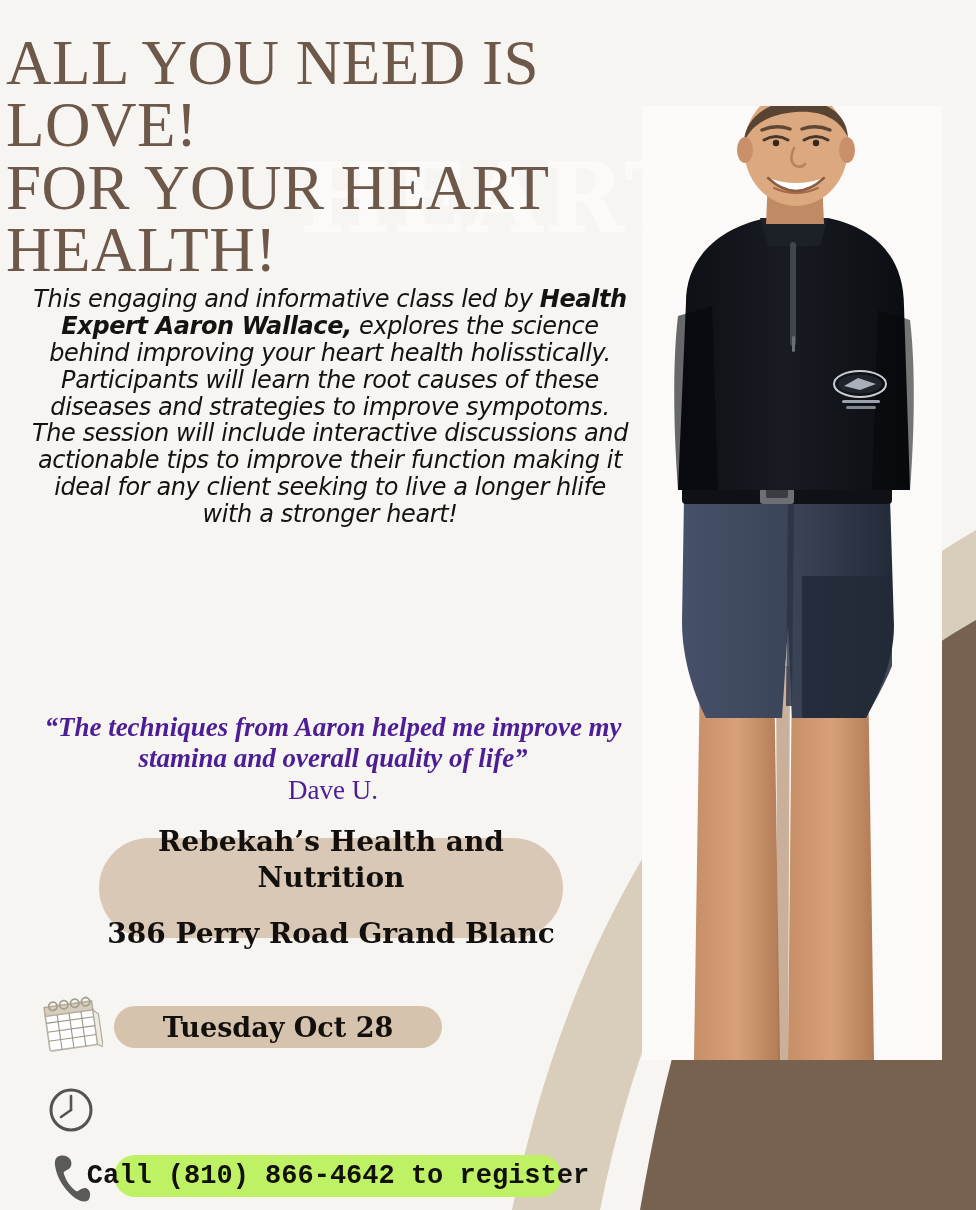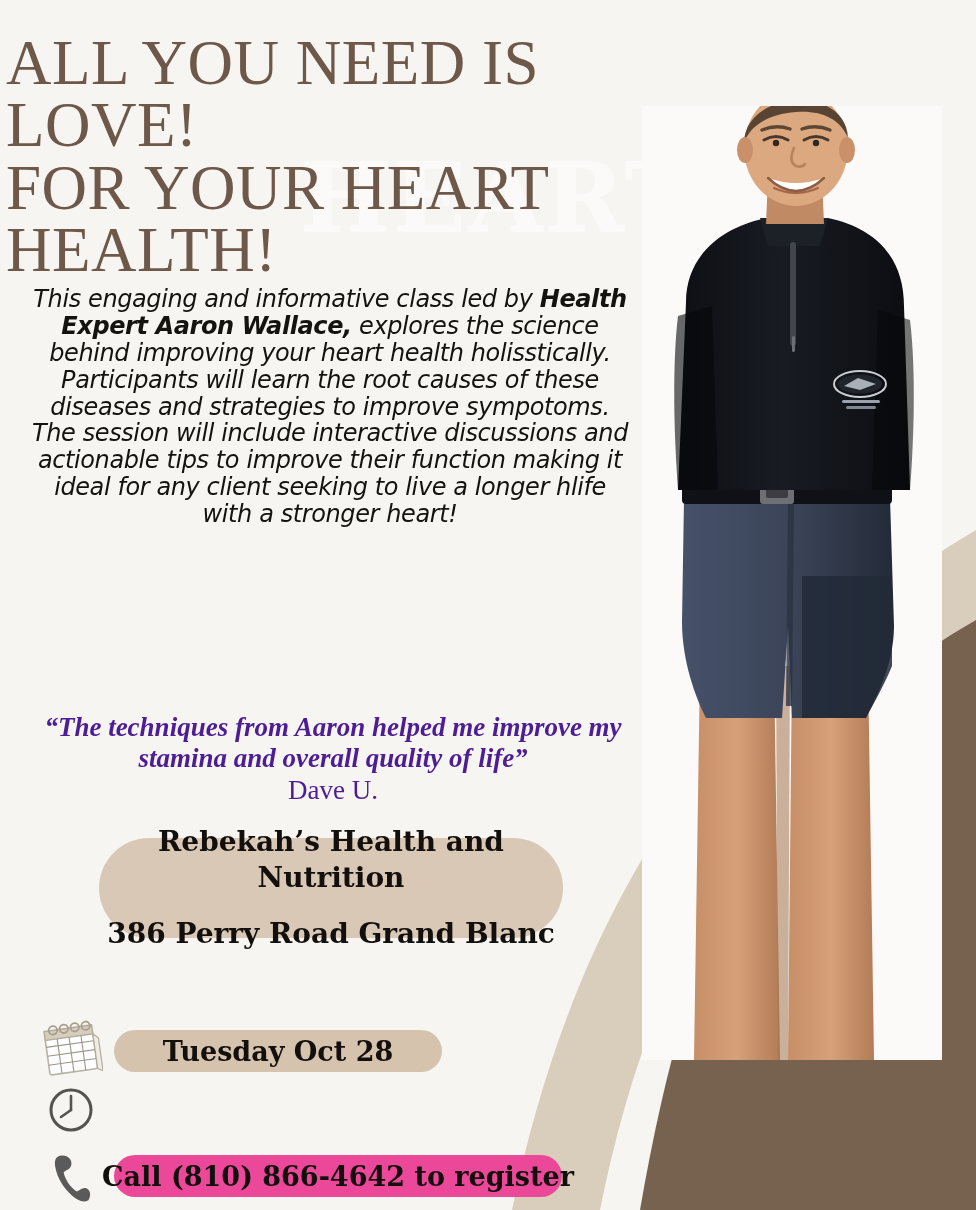--- a/index.html
+++ b/index.html
@@ -163,27 +163,27 @@
     align-items: center;
     justify-content: center;
     font-family: "DejaVu Serif", serif;
     font-weight: 700;
     font-size: 27px;
     color: #120f0c;
     white-space: nowrap;
     padding: 0 26px;
   }
 
-  #row-date  { top: 1020px; text-align: right; }
+  #row-date  { top: 996px; text-align: right; }
   #row-time  { top: 1084px; }
   #row-phone { top: 1148px; }
 
   #row-date .info-pill  { background: #d5c3ae; width: 328px; padding: 0; }
   #row-time .info-pill  { background: #f3e4d6; width: 328px; padding: 0; }
-  #row-phone .info-pill { background: #ec4899; width: 448px; padding: 0; }
+  #row-phone .info-pill { background: #bef264; width: 448px; padding: 0; font-family: Liberation Mono, monospace; }
 </style>
 </head>
 <body>
 
 <div class="flyer">
 
   <svg class="swoosh" viewBox="0 0 976 1210" aria-hidden="true">
     <defs>
       <clipPath id="flyerClip">
           <rect x="0" y="0" width="976" height="1210"></rect>

